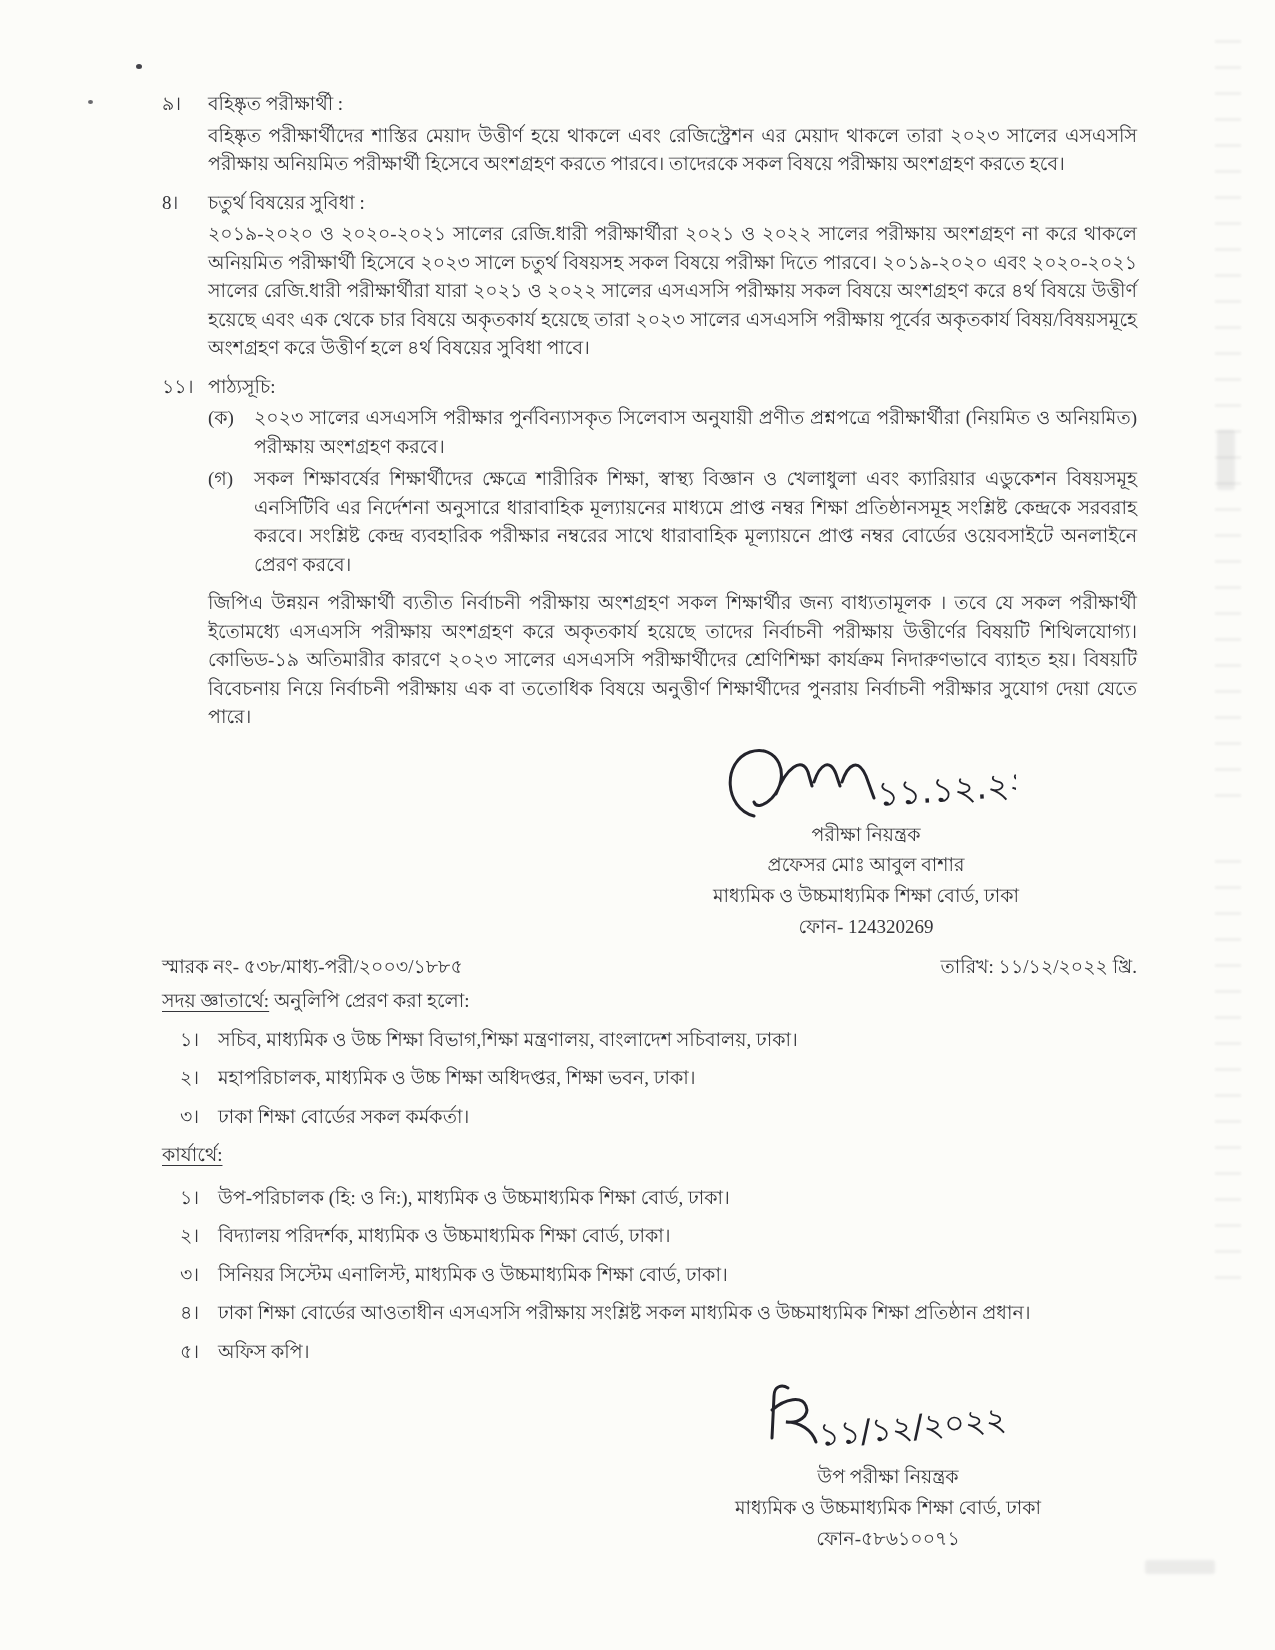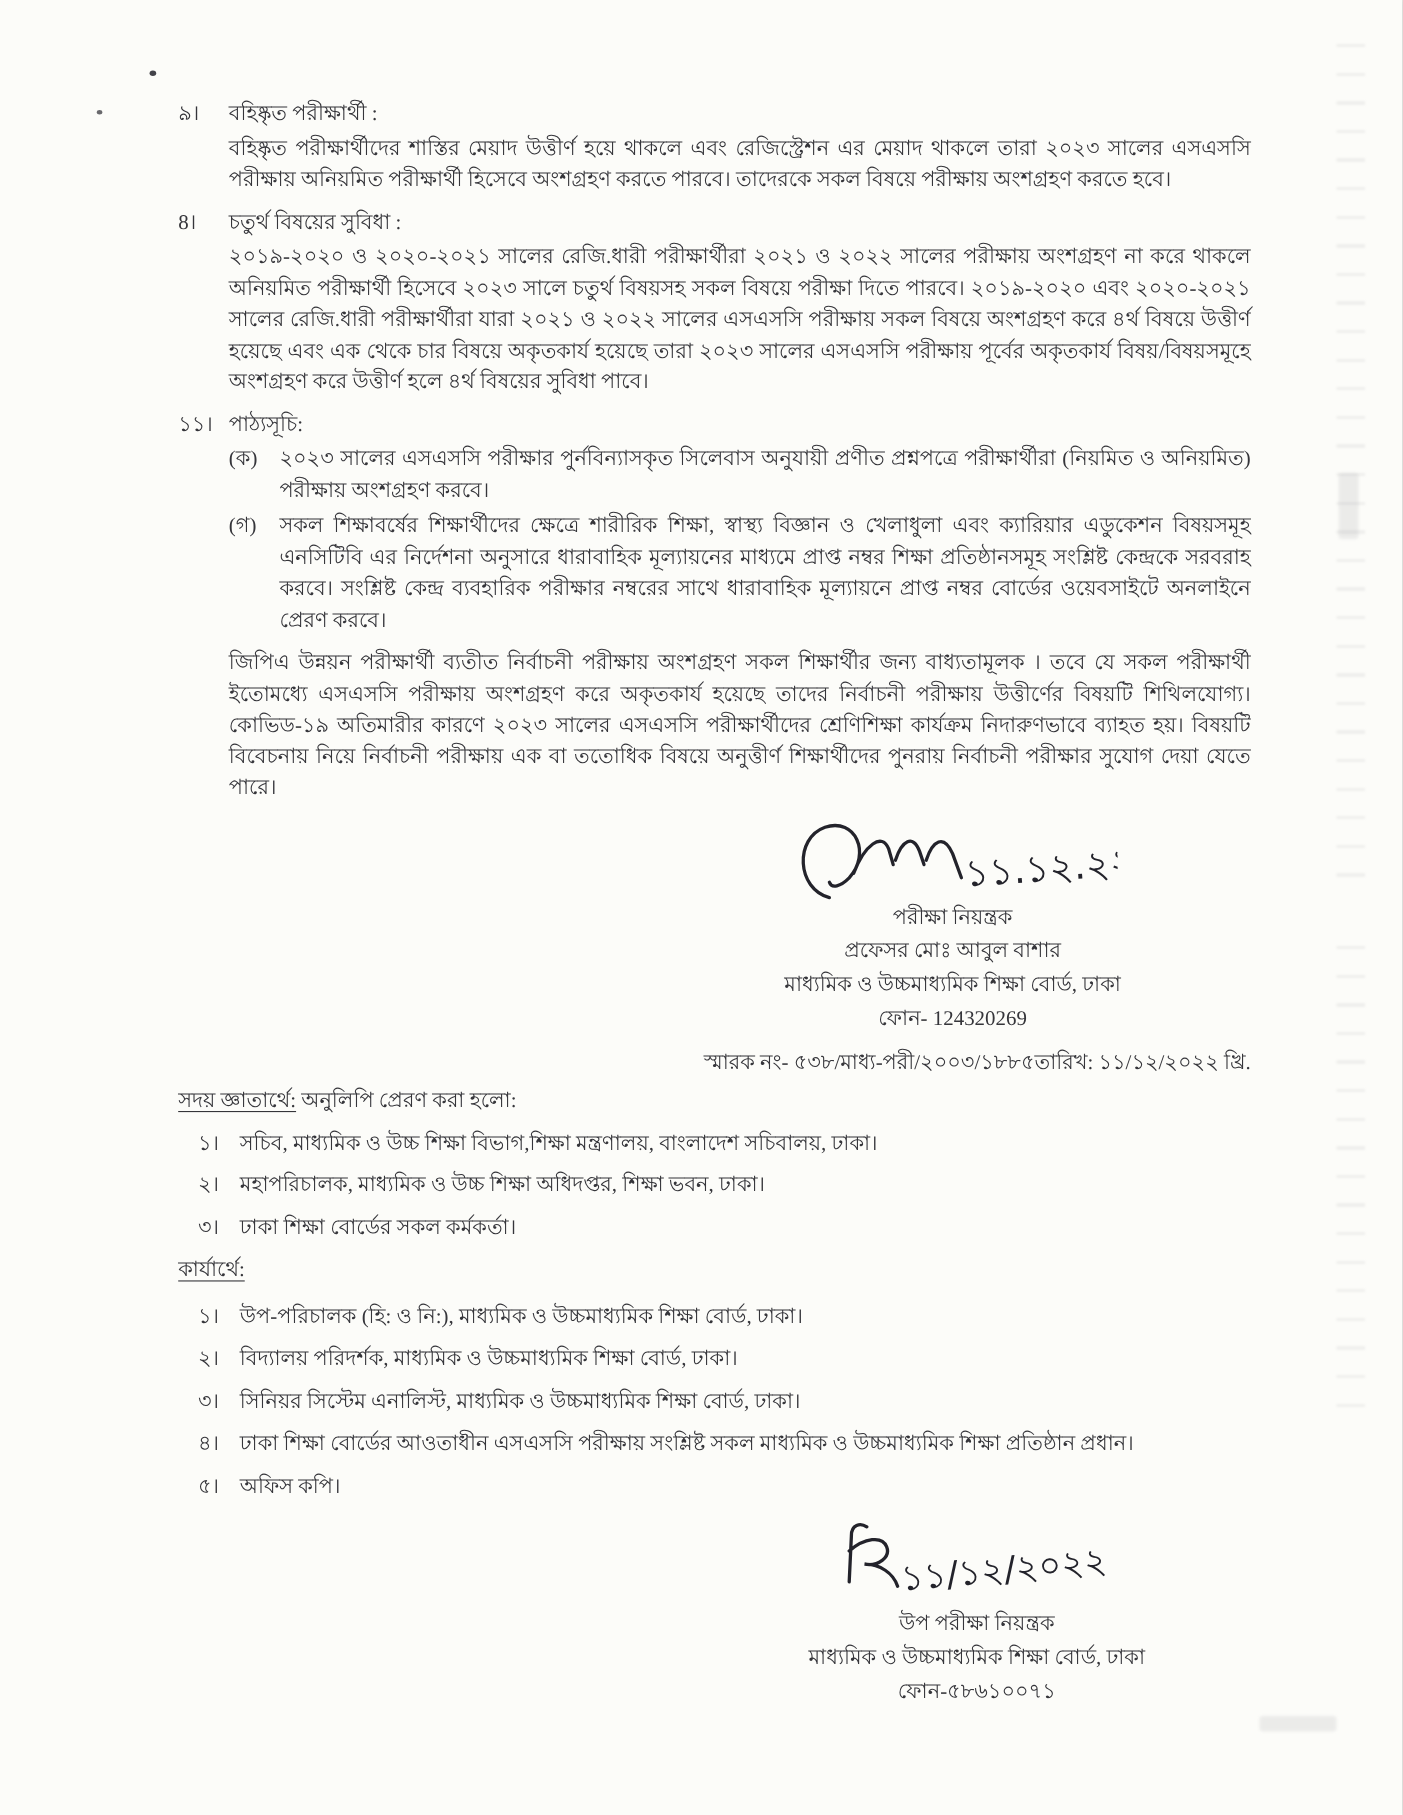--- a/index.html
+++ b/index.html
@@ -21,21 +21,21 @@
   .item-body { margin:0 0 0 46px; text-align:justify; }
   .sub-item { display:flex; gap:8px; margin:2px 0 4px 46px; }
   .sub-label { min-width:38px; white-space:nowrap; }
   .sub-text { flex:1; text-align:justify; }
 
   .sig-block { width:470px; margin:6px 36px 4px auto; text-align:center; }
   .sig-block.second { margin-right:14px; }
   .sig-scribble { display:block; margin:0 auto -6px auto; }
   .sig-line { line-height:1.62; }
 
-  .memo-row { display:flex; justify-content:flex-end; margin:10px 0 6px 0; }
+  .memo-row { display:flex; justify-content:space-between; margin:10px 0 6px 0; }
   .cc-heading { margin:0 0 10px 0; }
   .cc-heading .part-u { text-decoration:underline; text-underline-offset:4px; text-decoration-thickness:1px; }
   .list-row { display:flex; gap:14px; margin:0 0 10px 18px; }
   .list-row .li-num { min-width:24px; white-space:nowrap; }
   .action-heading { margin:8px 0 14px 0; text-decoration:underline; text-underline-offset:4px; text-decoration-thickness:1px; }
 
   
   .dot-artifact { position:absolute; border-radius:50%; background:#43434a; }
   .smudge { position:absolute; background:#8a8a90; opacity:.14; filter:blur(1.5px); border-radius:3px; }
   .edge-noise { position:absolute; right:34px; width:26px; background:

